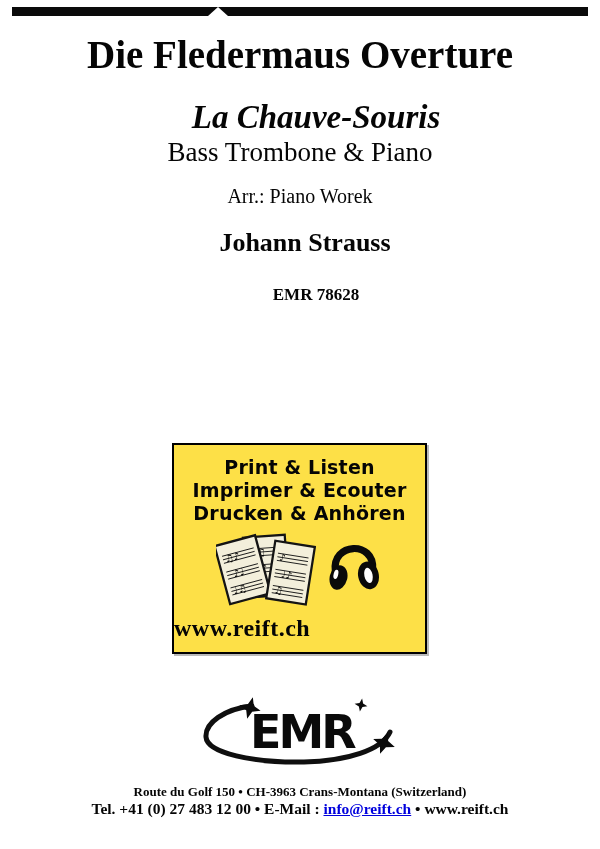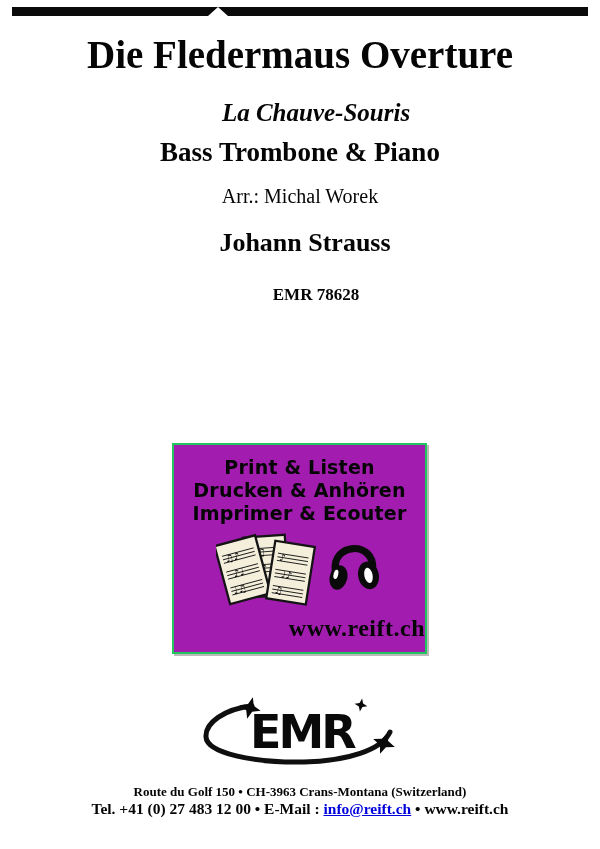--- a/index.html
+++ b/index.html
@@ -11,37 +11,37 @@
 
   
   #top-edge{position:absolute;left:12px;top:7px;width:576px;height:9px;background:#0a0a0a;}
   #top-edge .notch{
     position:absolute;left:196px;top:0;width:0;height:0;
     border-left:10px solid transparent;border-right:10px solid transparent;
     border-bottom:9px solid #ffffff;
   }
 
   .title{top:32px;font-size:39px;font-weight:700;letter-spacing:0px;}
-  .subtitle{top:99px;font-size:25px;font-weight:700;font-style:italic;padding-left:32px;}
-  .instrumentation{top:137px;font-size:27px;font-weight:700;}
+  .subtitle{top:99px;font-size:33px;font-weight:700;font-style:italic;padding-left:32px;}
+  .instrumentation{top:137px;font-size:27px;font-weight:400;}
   .arranger{top:185px;font-size:20px;}
   .composer{top:228px;font-size:26px;font-weight:700;padding-left:10px;}
   .catalog{top:285px;font-size:17px;font-weight:700;padding-left:32px;}
 
   .promo-box{
     position:absolute;left:172px;top:443px;width:255px;height:211px;box-sizing:border-box;
-    background:#a21caf;border:2px solid #22c55e;
+    background:#fde047;border:2px solid #000000;
     box-shadow:2px 2px 0 rgba(130,130,130,0.55);
   }
   .promo-lines{margin-top:11px;text-align:center;
     font-family:"DejaVu Sans","Liberation Sans",sans-serif;
     font-size:19px;font-weight:700;line-height:23px;letter-spacing:0.2px;}
   .sheet-icon{position:absolute;left:42px;top:80px;}
   .hp-icon{position:absolute;left:153px;top:87px;}
-  .website{position:absolute;left:0;right:0;top:170px;text-align:right;
+  .website{position:absolute;left:0;right:0;top:170px;text-align:left;
     font-size:24px;font-weight:700;letter-spacing:0.5px;}
 
   .emr-logo{position:absolute;left:198px;top:697px;}
 
   .editions{top:759px;font-family:"DejaVu Sans","Liberation Sans",sans-serif;
     letter-spacing:4px;font-size:17px;font-weight:400;}
   .editions .word{margin:0 6px;}
   .editions .init{font-size:23px;font-weight:700;letter-spacing:2px;}
 
   .address{top:784px;font-size:13px;font-weight:700;}
@@ -53,29 +53,29 @@
 
 <div id="page">
 
   <div id="top-edge">
     <div class="notch"></div>
   </div>
 
   <div class="center-text title">Die Fledermaus Overture</div>
   <div class="center-text subtitle">La Chauve-Souris</div>
   <div class="center-text instrumentation">Bass Trombone &amp; Piano</div>
-  <div class="center-text arranger">Arr.: Michal Worek</div>
+  <div class="center-text arranger">Arr.: Piano Worek</div>
   <div class="center-text composer">Johann Strauss</div>
   <div class="center-text catalog">EMR 78628</div>
 
   <div class="promo-box">
     <div class="promo-lines">
       <div>Print &amp; Listen</div>
+      <div>Imprimer &amp; Ecouter</div>
       <div>Drucken &amp; Anhören</div>
-      <div>Imprimer &amp; Ecouter</div>
     </div>
 
     <svg class="sheet-icon" width="100" height="88" viewBox="0 0 110 96">
 
       <g transform="rotate(-4 54 46)">
         <rect x="32" y="12" width="46" height="66" fill="#f3efdb" stroke="#141414" stroke-width="2.5"></rect>
         <g stroke="#1a1a1a" stroke-width="1">
           <line x1="37" y1="25" x2="73" y2="25"></line>
             <line x1="37" y1="29" x2="73" y2="29"></line>
             <line x1="37" y1="33" x2="73" y2="33"></line>

